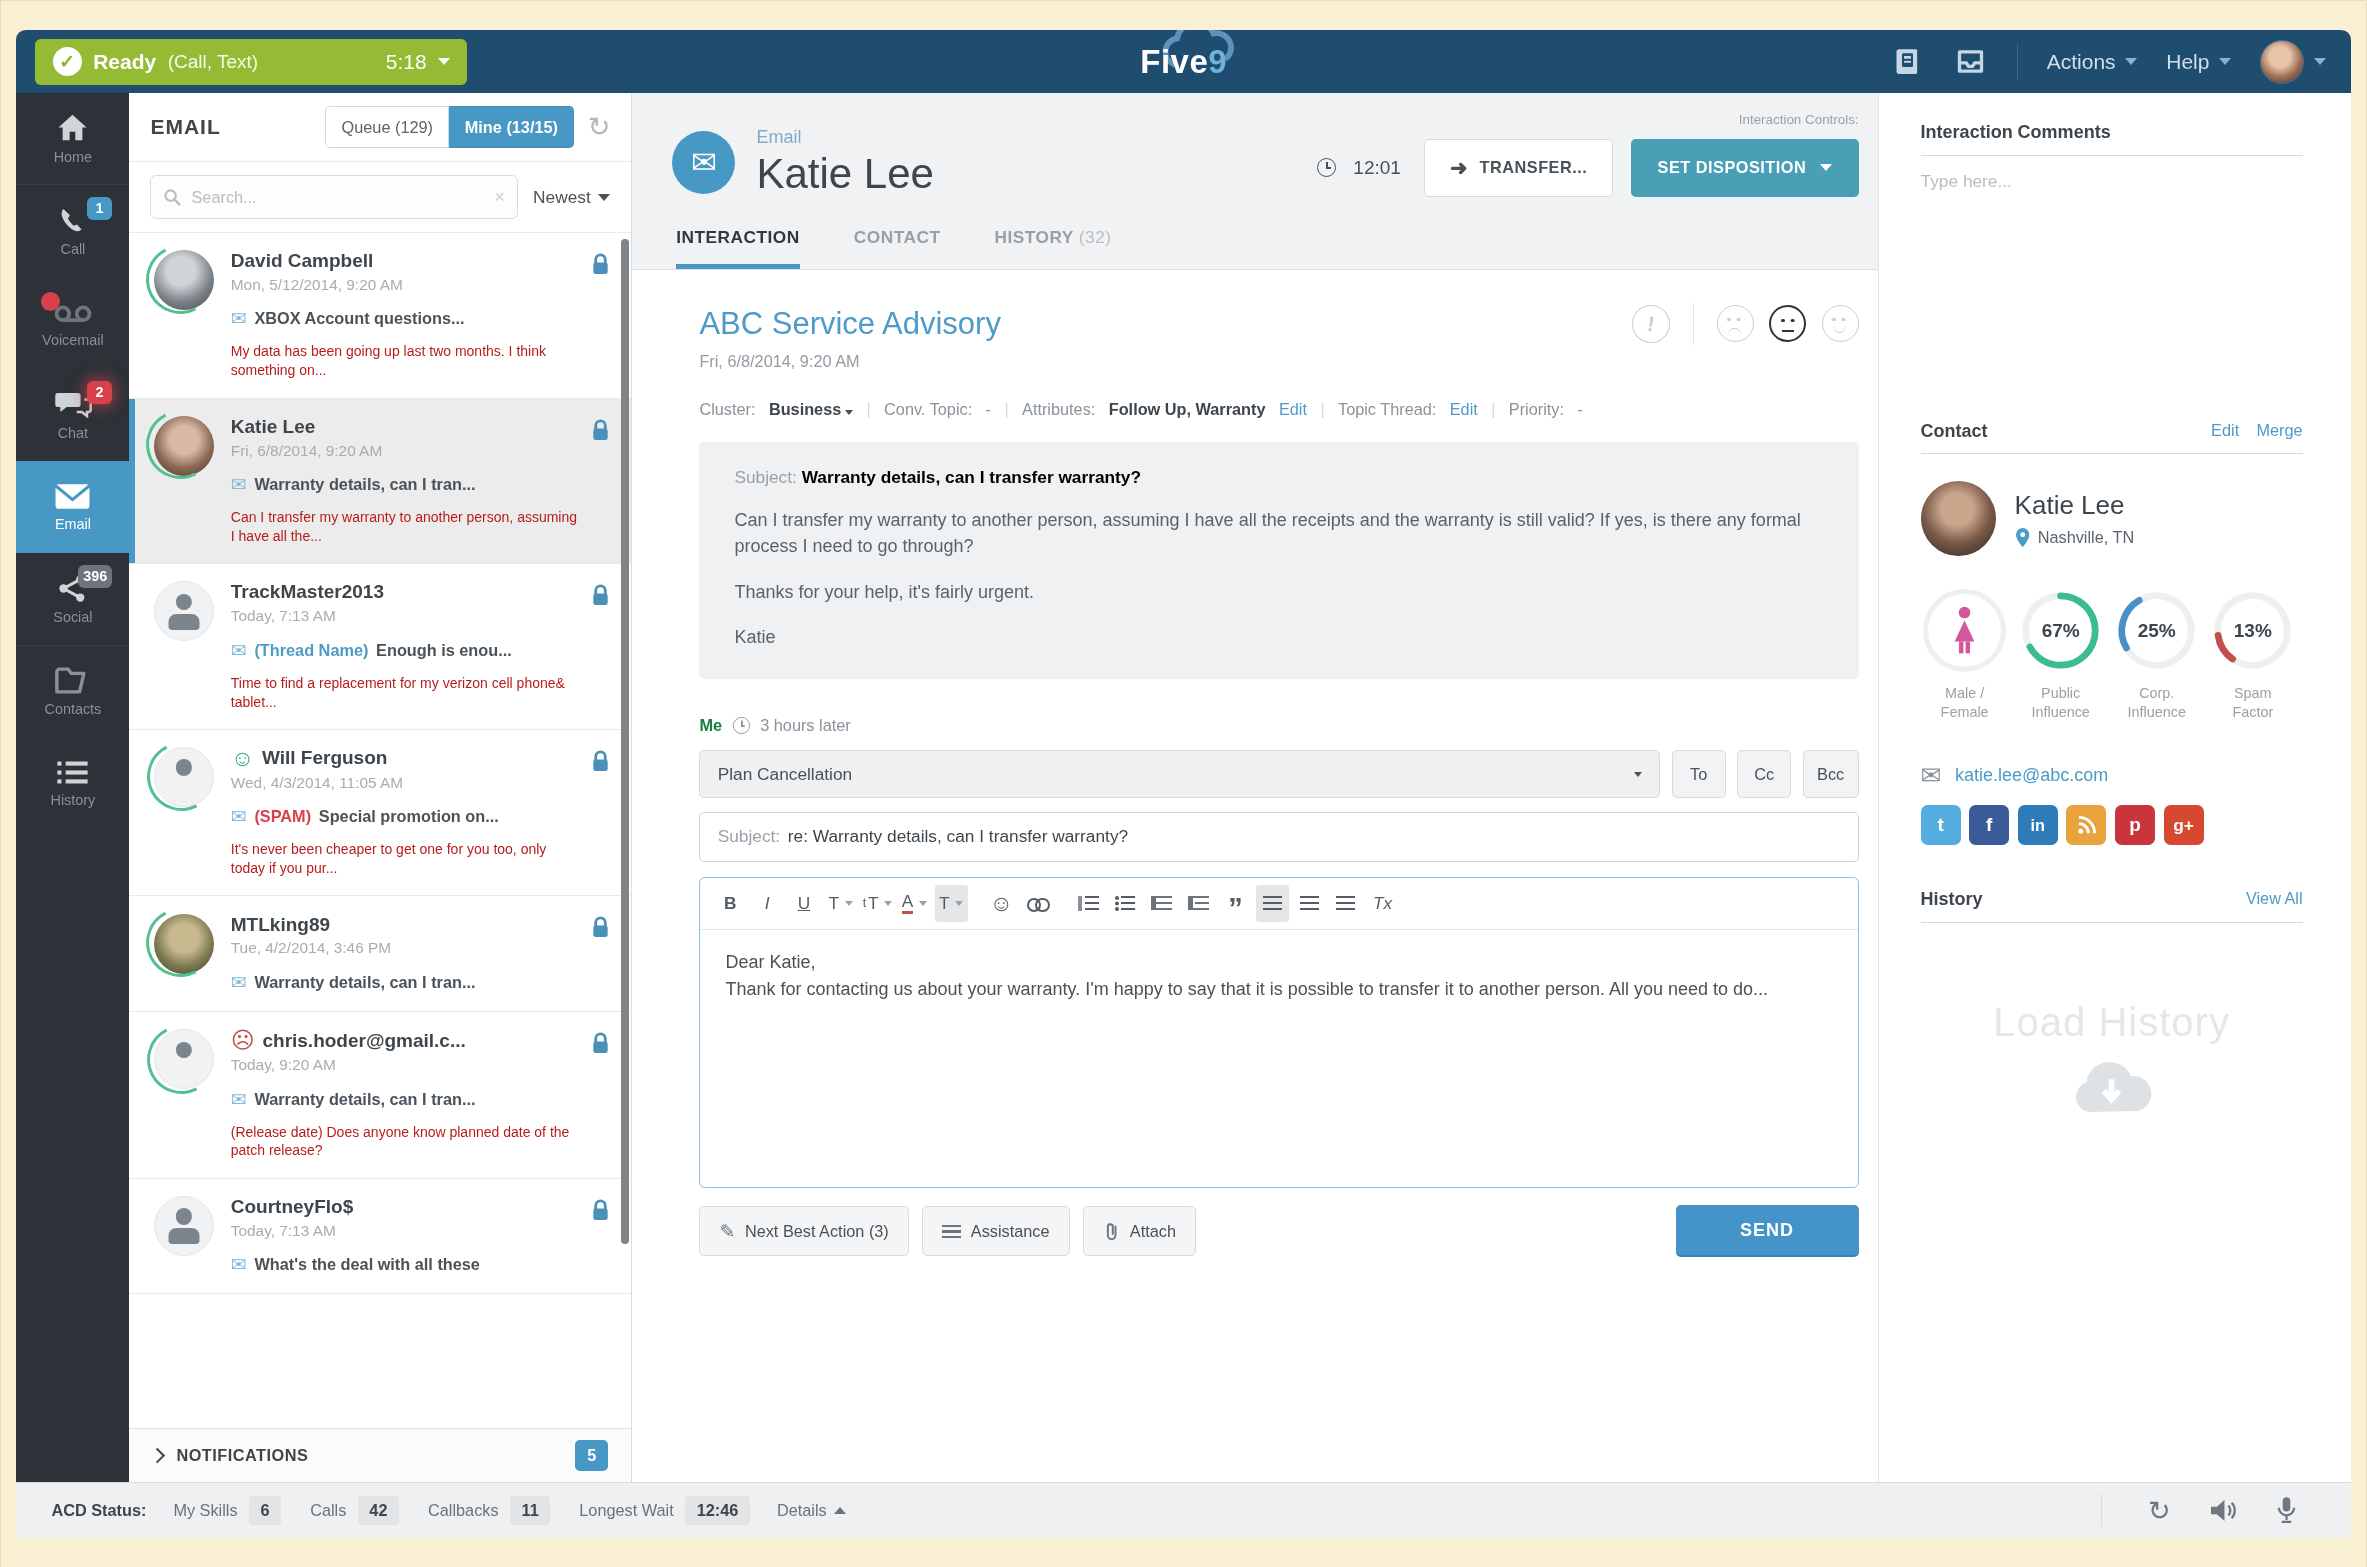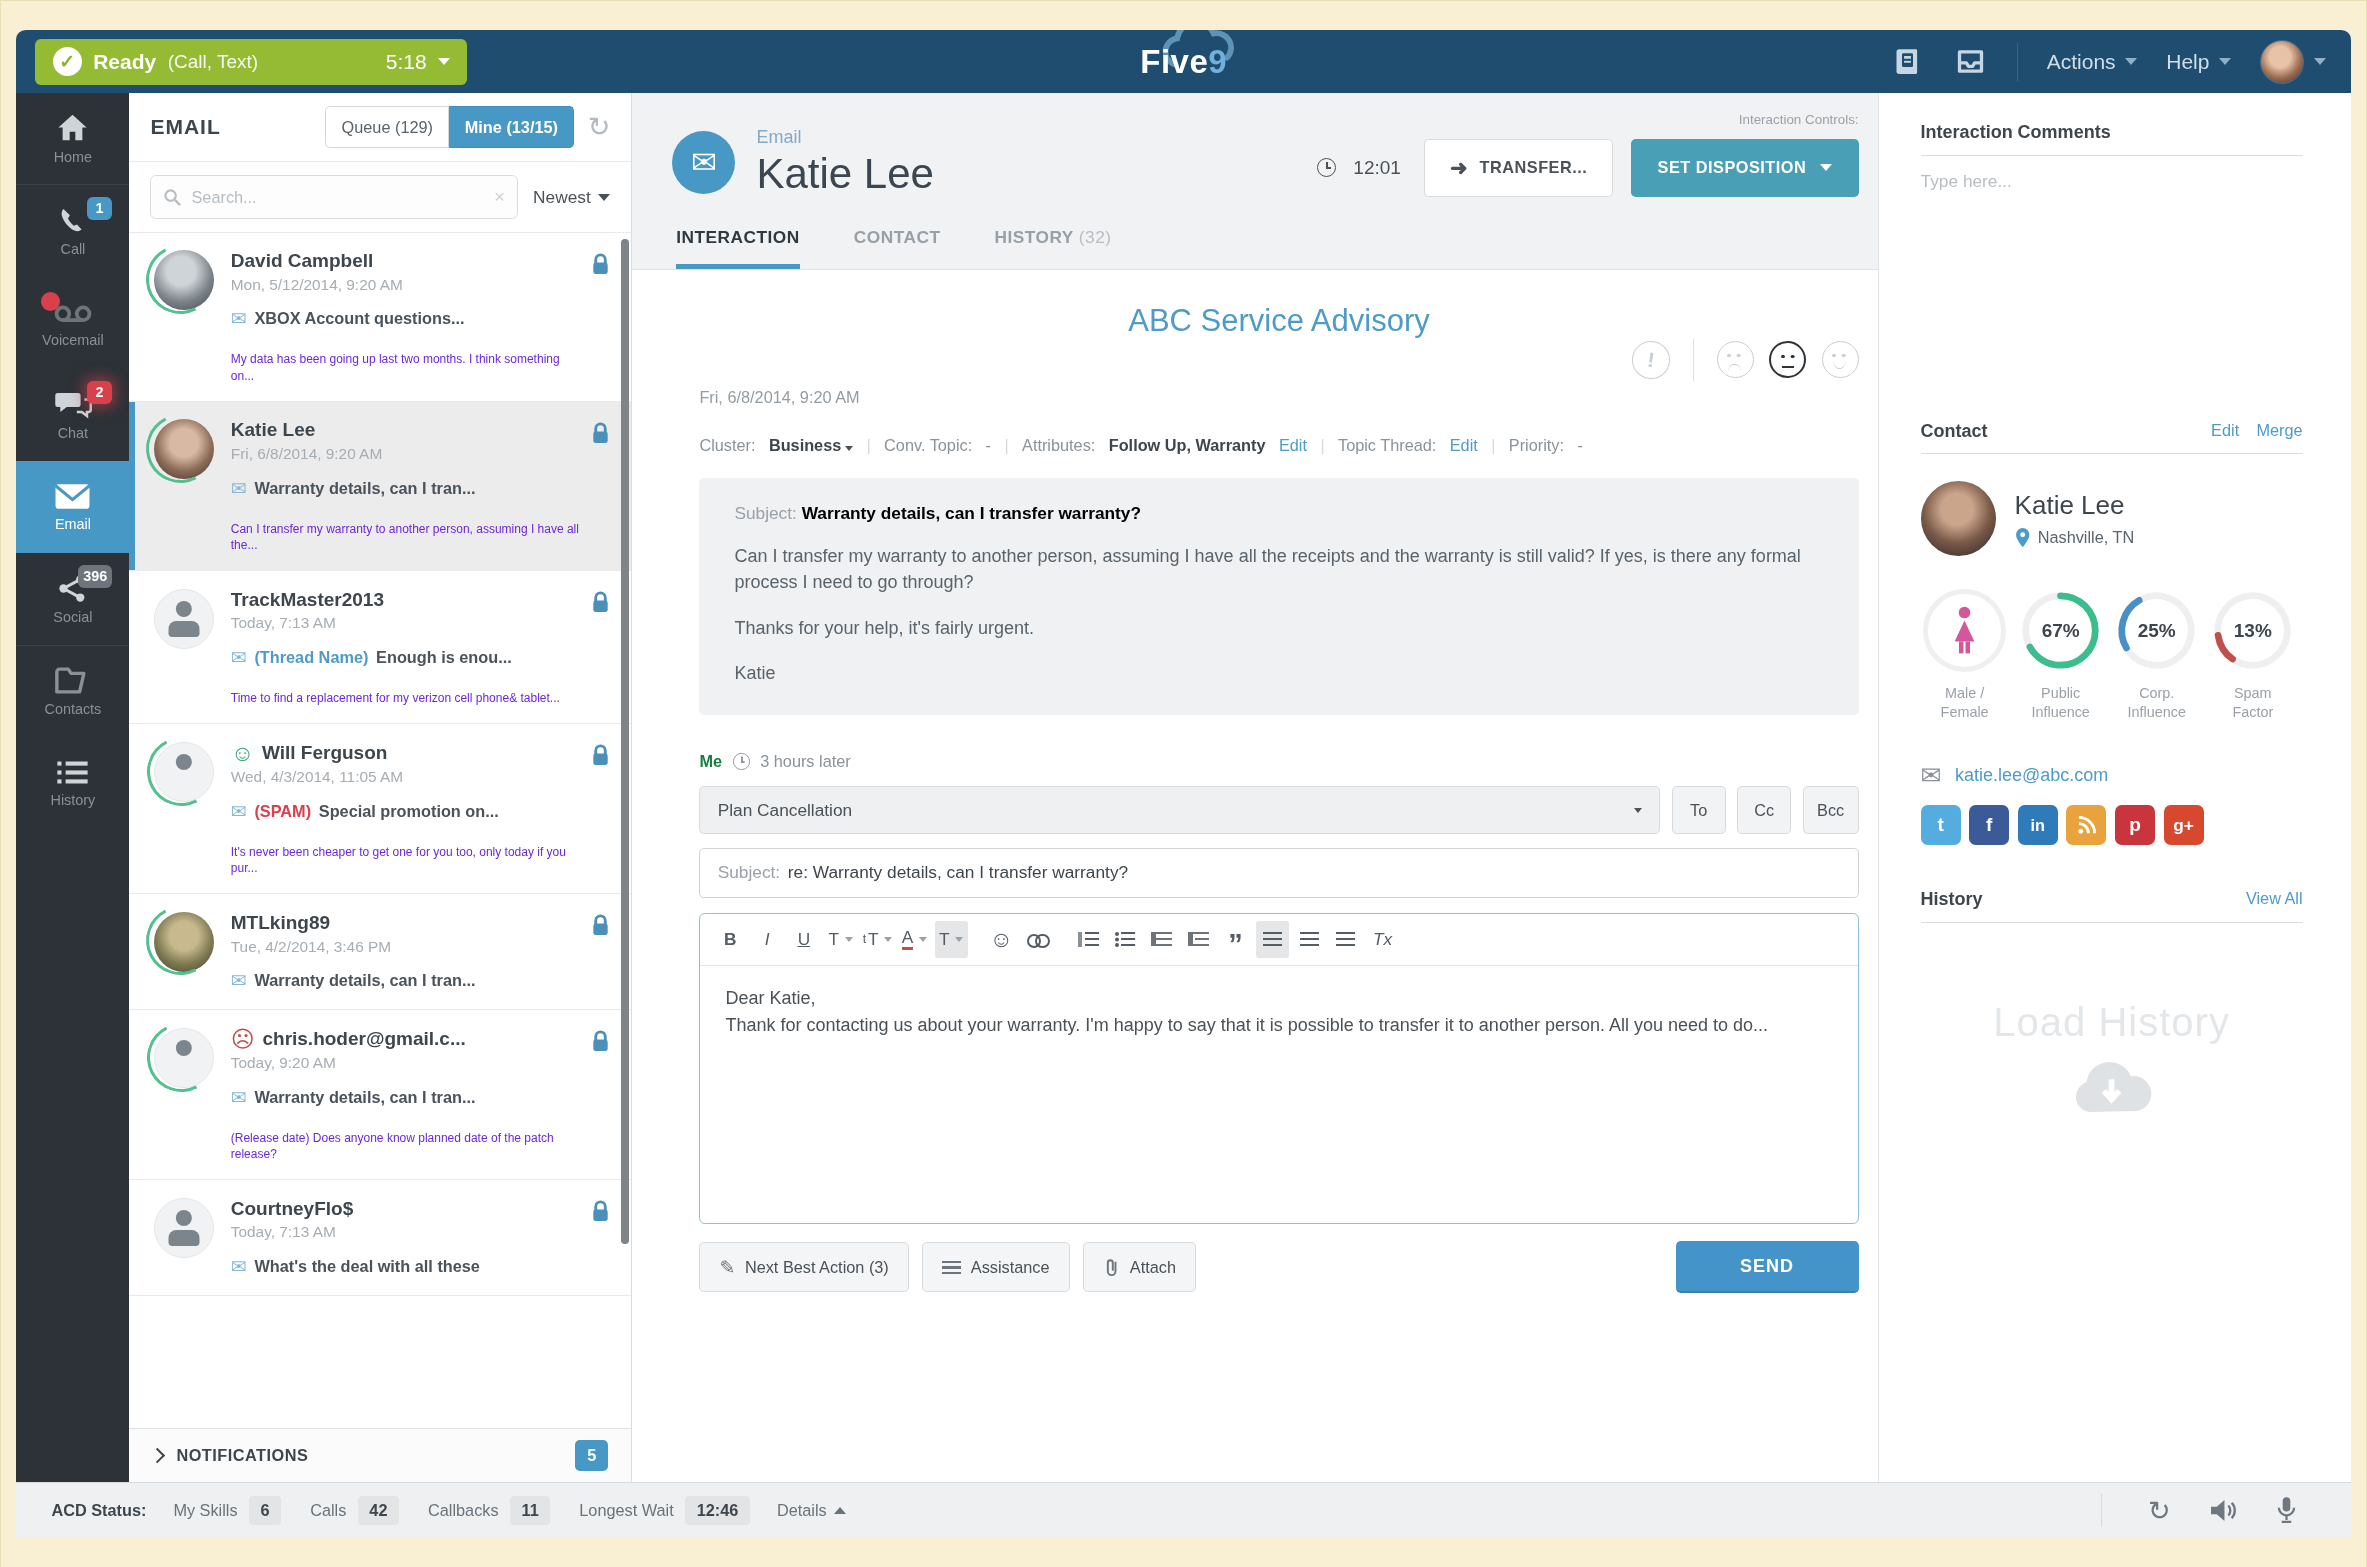--- a/index.html
+++ b/index.html
@@ -78,21 +78,21 @@
   .mood-happy { color:#3aa876; }
   .mood-angry { color:#c0504d; }
   .mi-name { font-size:19px; font-weight:bold; color:#3e464d; }
   .mi-date { font-size:15.4px; color:#a6adb3; margin-top:3.8px; }
   .mi-subj { display:flex; align-items:center; gap:7.7px; margin-top:13.4px; font-size:16.3px; }
   .env-glyph { color:#85b8d8; font-size:19px; }
   .tag { font-weight:bold; }
   .tag-blue { color:#4e9bc8; }
   .tag-red { color:#d8404c; }
   .subj-text { font-weight:bold; color:#4a525a; white-space:nowrap; overflow:hidden; text-overflow:ellipsis; }
-  .mi-prev { font-size:12px; color:#6d28d9; line-height:1.35; margin-top:21px; }
+  .mi-prev { font-size:14px; color:#b91c1c; line-height:1.35; margin-top:12px; }
   .mi-lock { position:absolute; right:19px; top:19px; }
   .mp-notif { height:54px; background:#fbfbfc; border-top:1px solid #dfe2e4; display:flex; align-items:center; gap:13.4px; padding:0 23px; flex:0 0 auto; cursor:pointer; }
   .chev-right { width:10.6px; height:10.6px; border-right:2.9px solid #3e464d; border-top:2.9px solid #3e464d; transform:rotate(45deg); }
   .notif-label { font-size:16.3px; font-weight:bold; color:#3e464d; letter-spacing:0.5px; }
   .notif-badge { margin-left:auto; width:33px; height:31px; background:#4898c5; color:#fff; border-radius:4.8px; font-size:16.3px; font-weight:bold; display:grid; place-items:center; }
 
   
   .main { flex:1; display:flex; flex-direction:column; min-width:0; background:#fff; }
   .main-header { background:#f1f2f3; padding:19px 19px 0 40px; border-bottom:1px solid #dfe2e4; flex:0 0 auto; }
   .mh-top { display:flex; }
@@ -108,21 +108,21 @@
   .clock::after { content:""; position:absolute; left:7.7px; top:7.7px; width:4.8px; height:1.9px; background:#4a5157; }
   .timer-text { font-size:19px; color:#4a5157; margin-right:5.8px; }
   .btn-transfer { height:58px; background:#fff; border:1px solid #d6dadd; border-radius:4.8px; display:flex; align-items:center; gap:11.5px; padding:0 25px; font-size:16.3px; font-weight:bold; color:#4a5157; letter-spacing:0.5px; cursor:pointer; }
   .transfer-arrow { font-size:21px; }
   .btn-disposition { height:58px; background:#49a0b6; border:none; border-radius:4.8px; display:flex; align-items:center; gap:13.4px; padding:0 27px; font-size:16.3px; font-weight:bold; color:#fff; letter-spacing:0.5px; cursor:pointer; }
   .tabs { display:flex; gap:54px; margin-top:29px; padding-left:3.8px; }
   .tab { font-size:17.3px; font-weight:bold; letter-spacing:0.5px; color:#98a0a7; padding-bottom:15.4px; cursor:pointer; border-bottom:5.8px solid transparent; }
   .tab.active { color:#2e3942; border-bottom-color:#4898c5; }
   .tab .tab-suffix { color:#b7bec4; font-weight:normal; }
   .main-body { flex:1; overflow:hidden; padding:33px 19px 0 67px; }
-  .title-row { display:flex; align-items:center;flex-direction:column; }
+  .title-row { display:flex; align-items:center; }
   .email-title { font-size:31px; font-weight:400; color:#4e9bc8; }
   .sent-icons { margin-left:auto; display:flex; align-items:center; gap:15.4px; }
   .excl { width:38px; height:38px; border:1.9px solid #c9ced2; border-radius:50%; color:#c9ced2; font-size:21px; font-weight:bold; display:grid; place-items:center; transform:rotate(8deg); }
   .v-div { width:1px; height:42px; background:#e0e3e5; margin:0 7.7px; }
   .face { width:37px; height:37px; border:1.9px solid #c9ced2; border-radius:50%; position:relative; cursor:pointer; }
   .face::before { content:""; position:absolute; left:9.6px; top:11.5px; width:3.8px; height:3.8px; border-radius:50%; background:#c9ced2; box-shadow:9.6px 0 0 #c9ced2; }
   .face.sad::after { content:""; position:absolute; left:10.6px; bottom:4.8px; width:12.5px; height:7.7px; border-top:1.9px solid #c9ced2; border-radius:50% 50% 0 0 / 100% 100% 0 0; }
   .face.neutral::after { content:""; position:absolute; left:10.6px; bottom:8.6px; width:12.5px; border-top:2.9px solid #c9ced2; }
   .face.happy::after { content:""; position:absolute; left:10.6px; top:18px; width:12.5px; height:7.7px; border-bottom:1.9px solid #c9ced2; border-radius:0 0 50% 50% / 0 0 100% 100%; }
   .face.active { border-color:#2e3338; border-width:2.9px; }

